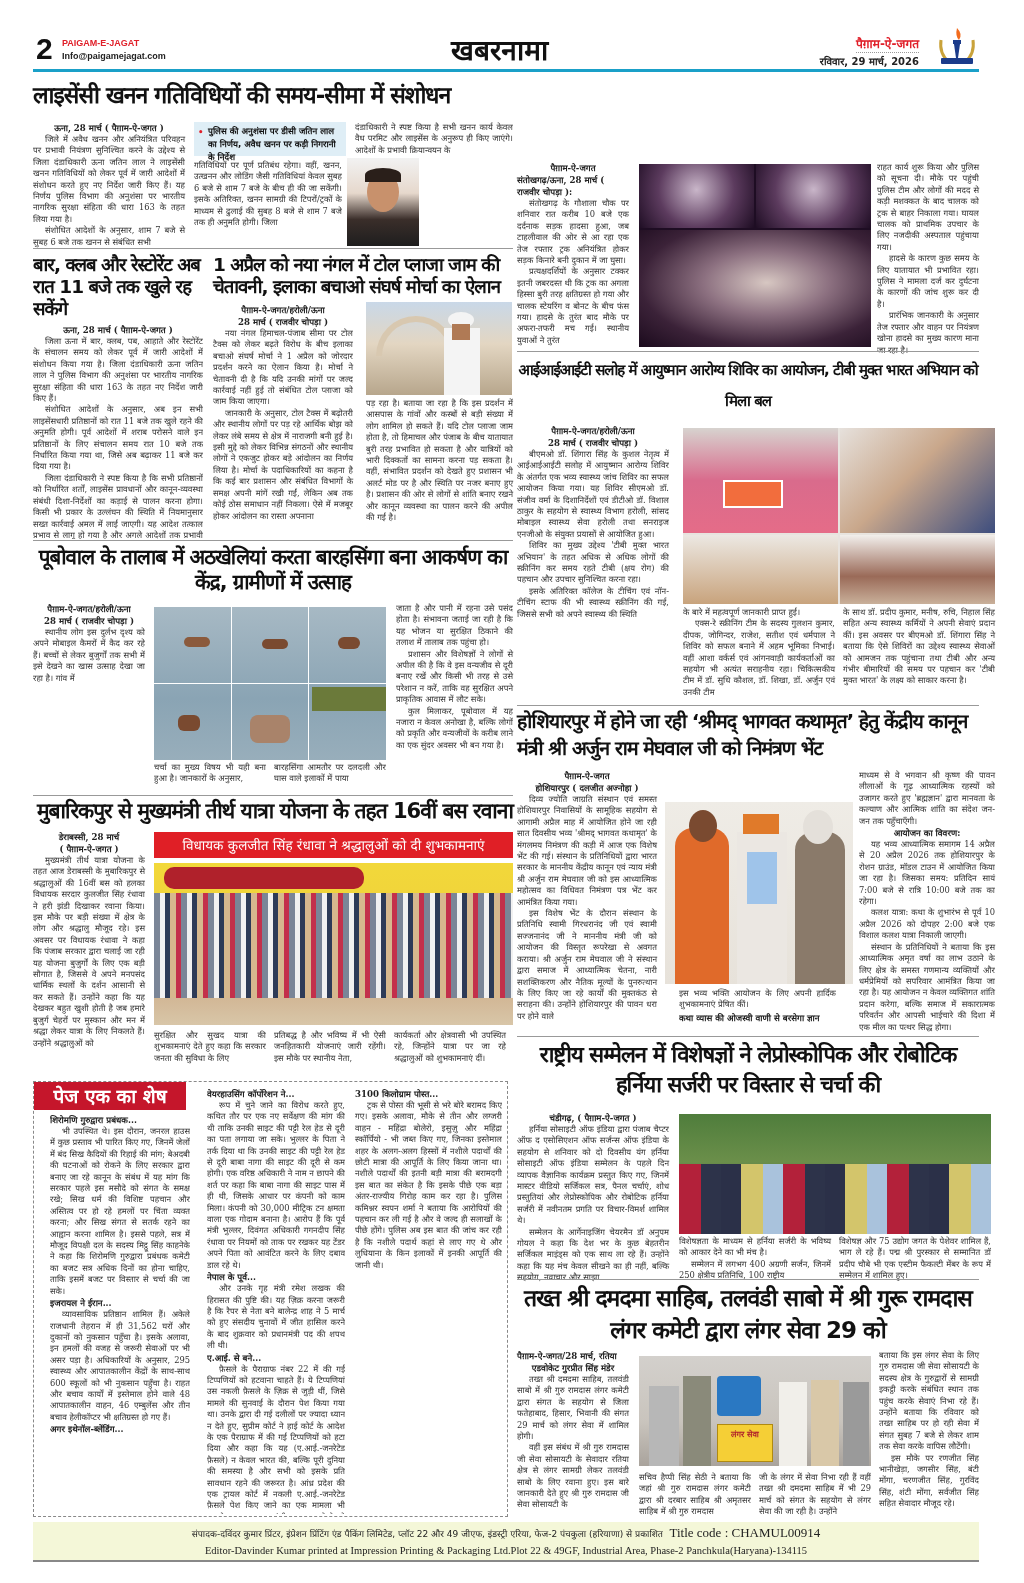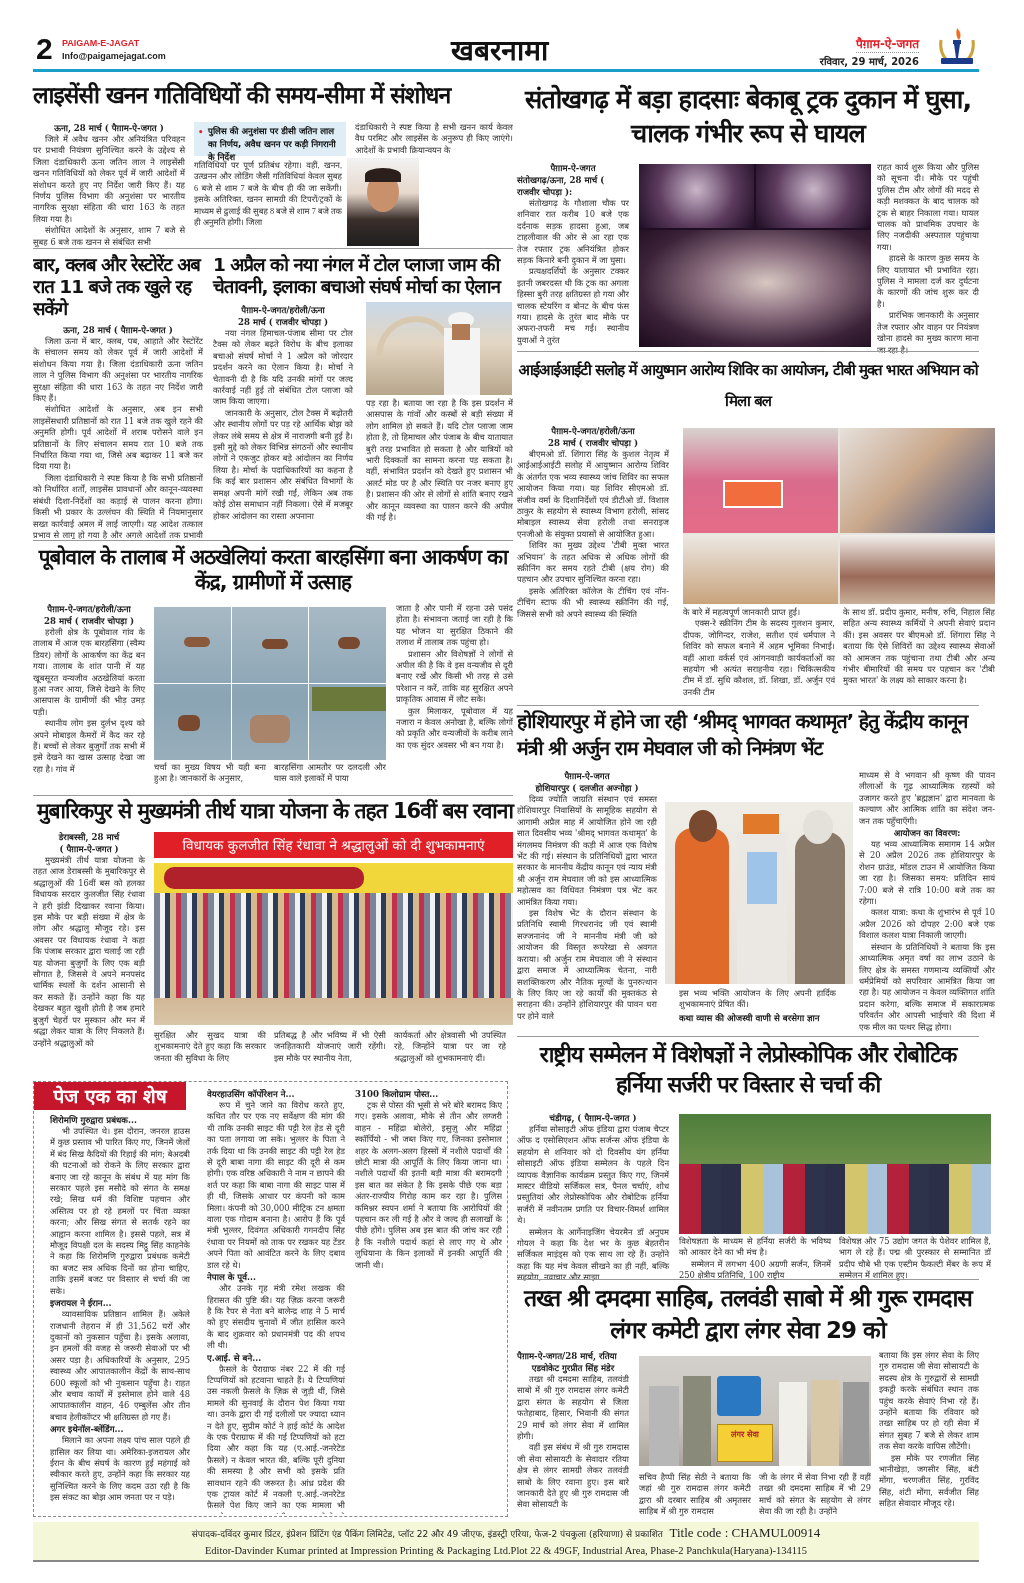--- a/index.html
+++ b/index.html
@@ -39,21 +39,21 @@
   <h1 class="hl abs" style="left:0;top:0;width:480px;font-size:23px;white-space:nowrap">लाइसेंसी खनन गतिविधियों की समय-सीमा में संशोधन</h1>
   <div class="abs txt" style="left:0;top:40px;width:152px;">
     <div class="dl">ऊना, 28 मार्च ( पैग़ाम-ऐ-जगत )</div>
     <p>जिले में अवैध खनन और अनियंत्रित परिवहन पर प्रभावी नियंत्रण सुनिश्चित करने के उद्देश्य से जिला दंडाधिकारी ऊना जतिन लाल ने लाइसेंसी खनन गतिविधियों को लेकर पूर्व में जारी आदेशों में संशोधन करते हुए नए निर्देश जारी किए हैं। यह निर्णय पुलिस विभाग की अनुशंसा पर भारतीय नागरिक सुरक्षा संहिता की धारा 163 के तहत लिया गया है।</p>
     <p>संशोधित आदेशों के अनुसार, शाम 7 बजे से सुबह 6 बजे तक खनन से संबंधित सभी</p>
   </div>
   <div class="abs" style="left:161px;top:40px;width:152px;height:34px;background:#dfeef6;padding:3px 4px 3px 14px;font:bold 8.6px/13px 'DejaVu Sans',sans-serif;color:#111">
     <span class="abs" style="left:4px;top:4px;color:#e0202a">•</span>
     <span>पुलिस की अनुशंसा पर डीसी जतिन लाल का निर्णय, अवैध खनन पर कड़ी निगरानी के निर्देश</span>
   </div>
-  <div class="abs txt" style="left:161px;top:78px;width:148px;font-family:Liberation Serif, serif;">
+  <div class="abs txt" style="left:161px;top:78px;width:148px;">
     <p style="text-indent:0">गतिविधियों पर पूर्ण प्रतिबंध रहेगा। वहीं, खनन, उत्खनन और लोडिंग जैसी गतिविधियां केवल सुबह 6 बजे से शाम 7 बजे के बीच ही की जा सकेंगी। इसके अतिरिक्त, खनन सामग्री की टिपरों/ट्रकों के माध्यम से ढुलाई की सुबह 8 बजे से शाम 7 बजे तक ही अनुमति होगी। जिला</p>
   </div>
   <div class="photo" style="left:314px;top:76px;width:72px;height:88px;background:linear-gradient(180deg,#f2f2f2 0%,#e6d8cc 40%,#3a2e2a 70%,#1e1e1e 100%)">
     <div style="position:absolute;left:20px;top:14px;width:32px;height:40px;border-radius:50%;background:#c8916c"></div>
     <div style="position:absolute;left:18px;top:10px;width:36px;height:14px;border-radius:50% 50% 0 0;background:#2a1f1a"></div>
   </div>
   <div class="abs txt" style="left:322px;top:40px;width:158px;">
     <p style="text-indent:0">दंडाधिकारी ने स्पष्ट किया है सभी खनन कार्य केवल वैध परमिट और लाइसेंस के अनुरूप ही किए जाएंगे। आदेशों के प्रभावी क्रियान्वयन के</p>
   </div>
 </div>
@@ -87,21 +87,20 @@
     <p style="text-indent:0">पड़ रहा है। बताया जा रहा है कि इस प्रदर्शन में आसपास के गांवों और कस्बों से बड़ी संख्या में लोग शामिल हो सकते हैं। यदि टोल प्लाजा जाम होता है, तो हिमाचल और पंजाब के बीच यातायात बुरी तरह प्रभावित हो सकता है और यात्रियों को भारी दिक्कतों का सामना करना पड़ सकता है। वहीं, संभावित प्रदर्शन को देखते हुए प्रशासन भी अलर्ट मोड पर है और स्थिति पर नजर बनाए हुए है। प्रशासन की ओर से लोगों से शांति बनाए रखने और कानून व्यवस्था का पालन करने की अपील की गई है।</p>
   </div>
 </div>
 <div class="abs" style="left:33px;top:540px;width:480px;height:1px;background:#999"></div>
 
 <div class="abs" style="left:33px;top:545px;width:480px;height:245px;">
   <h2 class="hl abs" style="left:0;top:0;width:480px;font-size:20.5px;line-height:25px;text-align:center">पूबोवाल के तालाब में अठखेलियां करता बारहसिंगा बना आकर्षण का केंद्र, ग्रामीणों में उत्साह</h2>
   <div class="abs txt" style="left:0;top:58px;width:112px;">
     <div class="dl">पैग़ाम-ऐ-जगत/हरोली/ऊना</div>
     <div class="dl">28 मार्च ( राजवीर चोपड़ा )</div>
-    <p>हरोली क्षेत्र के पूबोवाल गांव के तालाब में आज एक बारहसिंगा (स्वैम्प डियर) लोगों के आकर्षण का केंद्र बन गया। तालाब के शांत पानी में यह खूबसूरत वन्यजीव अठखेलियां करता हुआ नजर आया, जिसे देखने के लिए आसपास के ग्रामीणों की भीड़ उमड़ पड़ी।</p>
     <p>स्थानीय लोग इस दुर्लभ दृश्य को अपने मोबाइल कैमरों में कैद कर रहे हैं। बच्चों से लेकर बुजुर्गों तक सभी में इसे देखने का खास उत्साह देखा जा रहा है। गांव में</p>
   </div>
   <div class="photo" style="left:121px;top:62px;width:232px;height:153px;background:linear-gradient(180deg,#a7b9c4 0%,#8aa4b4 60%,#98aebb 100%)">
     <div style="position:absolute;left:77px;top:0;width:1px;height:153px;background:#fff"></div>
     <div style="position:absolute;left:154px;top:0;width:1px;height:153px;background:#fff"></div>
     <div style="position:absolute;left:0;top:76px;width:232px;height:1px;background:#fff"></div>
     <div style="position:absolute;left:158px;top:80px;width:74px;height:24px;background:#6b7a3a"></div>
     <div style="position:absolute;left:30px;top:30px;width:26px;height:10px;background:#8b5a3c;border-radius:6px"></div>
     <div style="position:absolute;left:108px;top:32px;width:26px;height:10px;background:#7a4a30;border-radius:6px"></div>
     <div style="position:absolute;left:184px;top:30px;width:22px;height:12px;background:#7a4a30;border-radius:6px"></div>
@@ -148,38 +147,36 @@
 <div class="abs" style="left:33px;top:1081px;width:475px;height:436px;border:1px dashed #888;">
   <div class="abs" style="left:0;top:0;width:152px;height:28px;background:#c5162b;color:#fff;font:bold 19px/28px 'DejaVu Sans',sans-serif;text-align:center">
     <span>पेज एक का शेष</span>
   </div>
   <div class="abs txt" style="left:16px;top:32px;width:140px;height:400px;overflow:hidden">
     <div class="sub">शिरोमणि गुरुद्वारा प्रबंधक...</div>
     <p>भी उपस्थित थे। इस दौरान, जनरल हाउस में कुछ प्रस्ताव भी पारित किए गए, जिनमें जेलों में बंद सिख कैदियों की रिहाई की मांग; बेअदबी की घटनाओं को रोकने के लिए सरकार द्वारा बनाए जा रहे कानून के संबंध में यह मांग कि सरकार पहले इस मसौदे को संगत के समक्ष रखे; सिख धर्म की विशिष्ट पहचान और अस्तित्व पर हो रहे हमलों पर चिंता व्यक्त करना; और सिख संगत से सतर्क रहने का आह्वान करना शामिल है। इससे पहले, सत्र में मौजूद विपक्षी दल के सदस्य मिट्ठू सिंह काहनेके ने कहा कि शिरोमणि गुरुद्वारा प्रबंधक कमेटी का बजट सत्र अधिक दिनों का होना चाहिए, ताकि इसमें बजट पर विस्तार से चर्चा की जा सके।</p>
     <div class="sub">इजरायल ने ईरान...</div>
     <p>व्यावसायिक प्रतिष्ठान शामिल हैं। अकेले राजधानी तेहरान में ही 31,562 घरों और दुकानों को नुकसान पहुँचा है। इसके अलावा, इन हमलों की वजह से जरूरी सेवाओं पर भी असर पड़ा है। अधिकारियों के अनुसार, 295 स्वास्थ्य और आपातकालीन केंद्रों के साथ-साथ 600 स्कूलों को भी नुकसान पहुँचा है। राहत और बचाव कार्यों में इस्तेमाल होने वाले 48 आपातकालीन वाहन, 46 एम्बुलेंस और तीन बचाव हेलीकॉप्टर भी क्षतिग्रस्त हो गए हैं।</p>
     <div class="sub">अगर इथेनॉल-ब्लेंडिंग...</div>
-    <p>मिलाने का अपना लक्ष्य पांच साल पहले ही हासिल कर लिया था। अमेरिका-इजरायल और ईरान के बीच संघर्ष के कारण हुई महंगाई को स्वीकार करते हुए, उन्होंने कहा कि सरकार यह सुनिश्चित करने के लिए कदम उठा रही है कि इस संकट का बोझ आम जनता पर न पड़े।</p>
   </div>
   <div class="abs txt" style="left:173px;top:6px;width:138px;height:426px;overflow:hidden">
     <div class="sub">वेयरहाउसिंग कॉर्पोरेशन ने...</div>
     <p>रूप में चुने जाने का विरोध करते हुए, कथित तौर पर एक नए सर्वेक्षण की मांग की थी ताकि उनकी साइट की पट्टी रेल हेड से दूरी का पता लगाया जा सके। भुल्लर के पिता ने तर्क दिया था कि उनकी साइट की पट्टी रेल हेड से दूरी बाबा नागा की साइट की दूरी से कम होगी। एक वरिष्ठ अधिकारी ने नाम न छापने की शर्त पर कहा कि बाबा नागा की साइट पास में ही थी, जिसके आधार पर कंपनी को काम मिला। कंपनी को 30,000 मीट्रिक टन क्षमता वाला एक गोदाम बनाना है। आरोप हैं कि पूर्व मंत्री भुल्लर, दिवंगत अधिकारी गगनदीप सिंह रंधावा पर नियमों को ताक पर रखकर यह टेंडर अपने पिता को आवंटित करने के लिए दबाव डाल रहे थे।</p>
     <div class="sub">नेपाल के पूर्व...</div>
     <p>और उनके गृह मंत्री रमेश लखक की हिरासत की पुष्टि की। यह ज़िक्र करना जरूरी है कि रैपर से नेता बने बालेन्द्र शाह ने 5 मार्च को हुए संसदीय चुनावों में जीत हासिल करने के बाद शुक्रवार को प्रधानमंत्री पद की शपथ ली थी।</p>
     <div class="sub">ए.आई. से बने...</div>
     <p>फ़ैसले के पैराग्राफ नंबर 22 में की गई टिप्पणियों को हटवाना चाहते हैं। ये टिप्पणियां उस नकली फ़ैसले के ज़िक्र से जुड़ी थीं, जिसे मामले की सुनवाई के दौरान पेश किया गया था। उनके द्वारा दी गई दलीलों पर ज्यादा ध्यान न देते हुए, सुप्रीम कोर्ट ने हाई कोर्ट के आदेश के एक पैराग्राफ में की गई टिप्पणियों को हटा दिया और कहा कि यह (ए.आई.-जनरेटेड फ़ैसले) न केवल भारत की, बल्कि पूरी दुनिया की समस्या है और सभी को इसके प्रति सावधान रहने की जरूरत है। आंध्र प्रदेश की एक ट्रायल कोर्ट में नकली ए.आई.-जनरेटेड फ़ैसले पेश किए जाने का एक मामला भी सामने आया था। इस गंभीर समस्या को देखते हुए, सुप्रीम कोर्ट ने 2 मार्च को अटॉर्नी जनरल आर. वेंकटरमणी, सॉलिसिटर जनरल तुषार मेहता और बार काउंसिल ऑफ इंडिया को नोटिस जारी कर इस समस्या से निपटने के तरीके खोजने को कहा था। उसी दिन, 20 जनवरी को, सुप्रीम कोर्ट ने वैवाहिक विवादों में,ड्रू के जरिए तैयार किए गए नकली सबूतों के इस्तेमाल पर चिंता जाहिर की थी। कोर्ट ने कहा था कि आजकल, पति-पत्नी एक-दूसरे को सबक सिखाने के लिए टेक्नोलॉजी का गलत इस्तेमाल करके झूठे आरोप और नकली सबूत गढ़ रहे हैं। दिल्ली के एक जोड़े को तलाक देते हुए कोर्ट ने टिप्पणी की, 'आज के समय में, झूठे आरोप लगाना आम बात हो गई है। ए.आई. के इस दौर में, सबूत न केवल इकट्ठा किए जाते हैं, बल्कि अपनी मर्जी से गढ़े भी जाते हैं, ताकि दूसरे पक्ष को नीचा दिखाया जा सके।'</p>
   </div>
   <div class="abs txt" style="left:321px;top:6px;width:147px;height:426px;overflow:hidden">
     <div class="sub">3100 किलोग्राम पोस्त...</div>
     <p>ट्रक से पोस्त की भूसी से भरे बोरे बरामद किए गए। इसके अलावा, मौके से तीन और लग्जरी वाहन - महिंद्रा बोलेरो, इसुज़ु और महिंद्रा स्कॉर्पियो - भी जब्त किए गए, जिनका इस्तेमाल शहर के अलग-अलग हिस्सों में नशीले पदार्थों की छोटी मात्रा की आपूर्ति के लिए किया जाना था। नशीले पदार्थों की इतनी बड़ी मात्रा की बरामदगी इस बात का संकेत है कि इसके पीछे एक बड़ा अंतर-राज्यीय गिरोह काम कर रहा है। पुलिस कमिश्नर स्वपन शर्मा ने बताया कि आरोपियों की पहचान कर ली गई है और वे जल्द ही सलाखों के पीछे होंगे। पुलिस अब इस बात की जांच कर रही है कि नशीले पदार्थ कहां से लाए गए थे और लुधियाना के किन इलाकों में इनकी आपूर्ति की जानी थी।</p>
   </div>
 </div>
 
 <div class="abs" style="left:517px;top:82px;width:462px;height:268px;">
-  <h1 class="hl abs" style="left:0;top:0;width:462px;font-size:25.5px;line-height:34px;text-align:center">संतोखगढ़ में बड़ा हादसाः बेकाबू ट्रक दुकान में घुसा, चालक गंभीर रूप से घायल</h1>
   <div class="abs txt" style="left:0;top:80px;width:112px;">
     <div class="dl">पैग़ाम-ऐ-जगत</div>
     <div class="dl" style="text-align:left">संतोखगढ़/ऊना, 28 मार्च ( राजवीर चोपड़ा ):</div>
     <p>संतोखगढ़ के गौशाला चौक पर शनिवार रात करीब 10 बजे एक दर्दनाक सड़क हादसा हुआ, जब टाहलीवाल की ओर से आ रहा एक तेज रफ्तार ट्रक अनियंत्रित होकर सड़क किनारे बनी दुकान में जा घुसा।</p>
     <p>प्रत्यक्षदर्शियों के अनुसार टक्कर इतनी जबरदस्त थी कि ट्रक का अगला हिस्सा बुरी तरह क्षतिग्रस्त हो गया और चालक स्टेयरिंग व बोनट के बीच फंस गया। हादसे के तुरंत बाद मौके पर अफरा-तफरी मच गई। स्थानीय युवाओं ने तुरंत</p>
   </div>
   <div class="photo" style="left:122px;top:82px;width:232px;height:183px;background:#1e0d23">
     <div style="position:absolute;left:0;top:0;width:115px;height:64px;background:radial-gradient(circle at 50% 40%,#c9b6c9 0%,#5c3b5e 55%,#1e0d23 100%)"></div>
     <div style="position:absolute;left:117px;top:0;width:115px;height:64px;background:radial-gradient(circle at 50% 40%,#c9b6c9 0%,#5c3b5e 55%,#1e0d23 100%)"></div>
     <div style="position:absolute;left:0;top:66px;width:232px;height:117px;background:radial-gradient(ellipse at 55% 45%,#d7c7c2 0%,#8c7080 35%,#3b2238 70%,#1a0a1c 100%)"></div>

